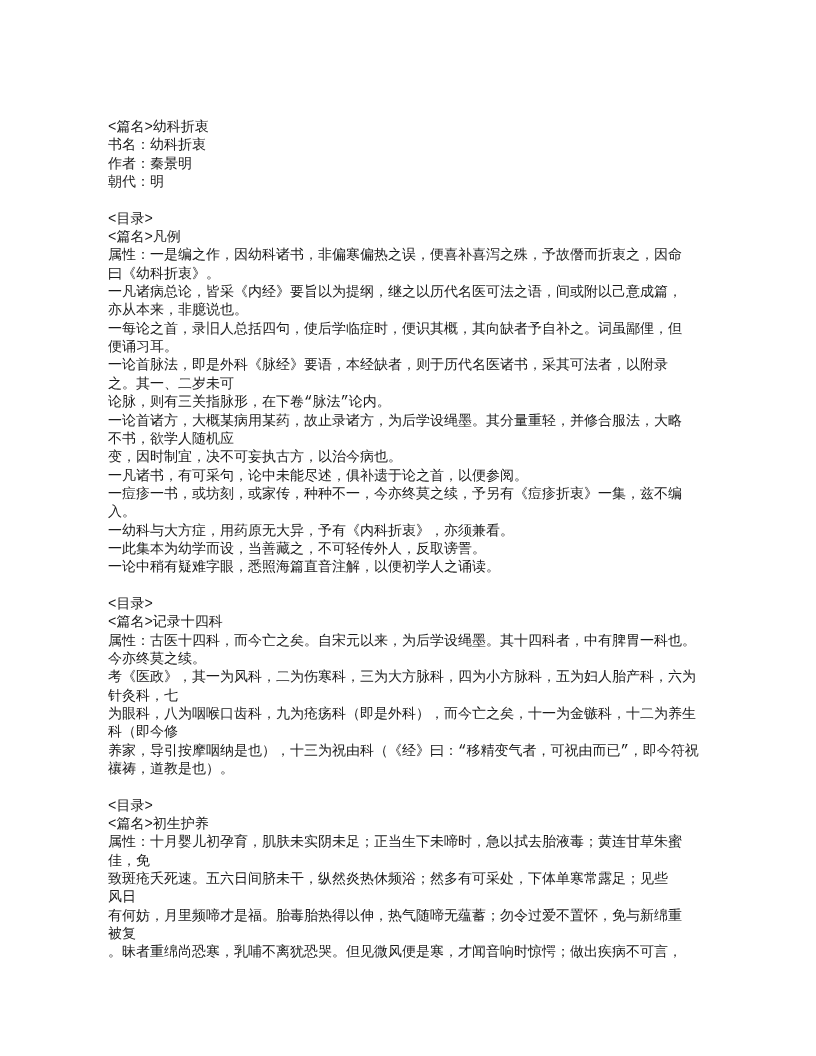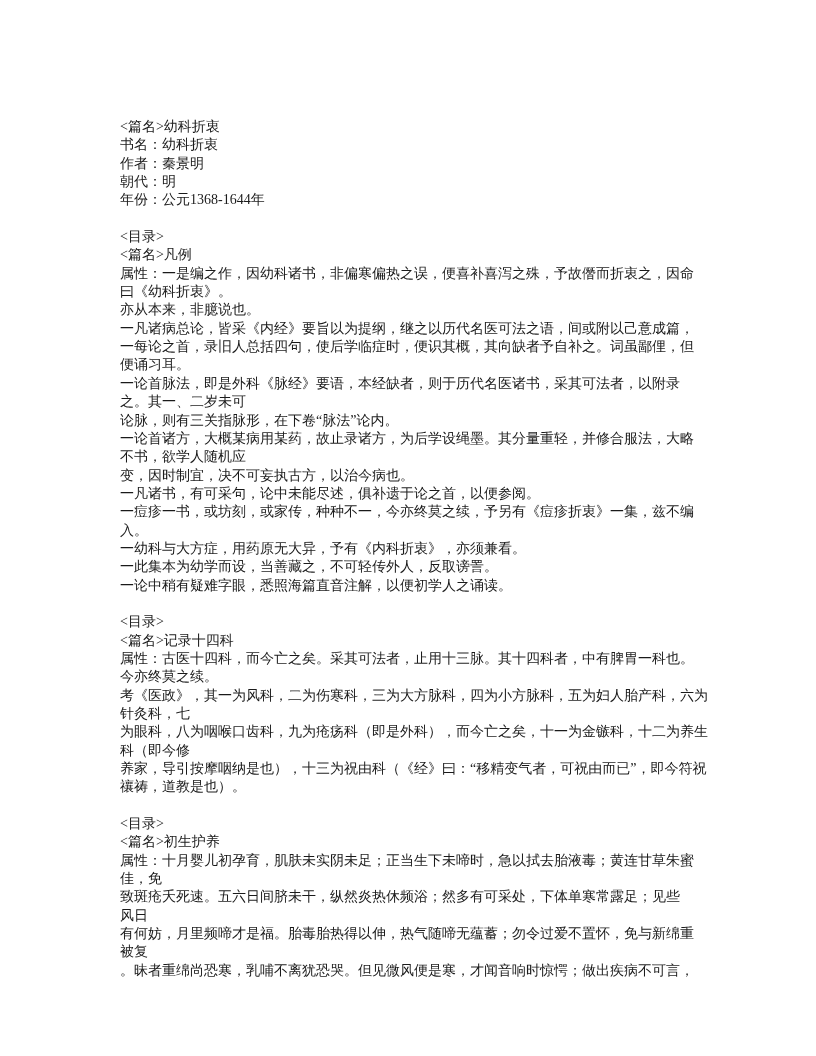--- a/index.html
+++ b/index.html
@@ -1,51 +1,50 @@
 <!DOCTYPE html>
 <html><head>
 <meta charset="utf-8">
 <style>
   html, body { margin: 0; padding: 0; background: #ffffff; }
   body { width: 816px; height: 1056px; position: relative; overflow: hidden; }
   .page {
     position: absolute;
-    left: 120px;
+    left: 108px;
     top: 118px;
     width: 606px;
-    font-family: Liberation Serif, serif;
+    font-family: Liberation Mono, monospace;
     font-size: 14px;
     line-height: 18.35px;
     color: #1a1a1a;
   }
   .line { white-space: nowrap; height: 18.35px; }
   .blank { height: 18.35px; }
 </style>
 </head>
 <body>
 
 <div class="page">
 
   <div>
     <div class="line">&lt;篇名&gt;幼科折衷</div>
     <div class="line">书名：幼科折衷</div>
     <div class="line">作者：秦景明</div>
     <div class="line">朝代：明</div>
-    <div class="line">年份：公元1368-1644年</div>
   </div>
 
   <div class="blank"></div>
 
   <div>
     <div class="line">&lt;目录&gt;</div>
     <div class="line">&lt;篇名&gt;凡例</div>
     <div class="line">属性：一是编之作，因幼科诸书，非偏寒偏热之误，便喜补喜泻之殊，予故僭而折衷之，因命</div>
     <div class="line">曰《幼科折衷》。</div>
+    <div class="line">一凡诸病总论，皆采《内经》要旨以为提纲，继之以历代名医可法之语，间或附以己意成篇，</div>
     <div class="line">亦从本来，非臆说也。</div>
-    <div class="line">一凡诸病总论，皆采《内经》要旨以为提纲，继之以历代名医可法之语，间或附以己意成篇，</div>
     <div class="line">一每论之首，录旧人总括四句，使后学临症时，便识其概，其向缺者予自补之。词虽鄙俚，但</div>
     <div class="line">便诵习耳。</div>
     <div class="line">一论首脉法，即是外科《脉经》要语，本经缺者，则于历代名医诸书，采其可法者，以附录</div>
     <div class="line">之。其一、二岁未可</div>
     <div class="line">论脉，则有三关指脉形，在下卷“脉法”论内。</div>
     <div class="line">一论首诸方，大概某病用某药，故止录诸方，为后学设绳墨。其分量重轻，并修合服法，大略</div>
     <div class="line">不书，欲学人随机应</div>
     <div class="line">变，因时制宜，决不可妄执古方，以治今病也。</div>
     <div class="line">一凡诸书，有可采句，论中未能尽述，俱补遗于论之首，以便参阅。</div>
     <div class="line">一痘疹一书，或坊刻，或家传，种种不一，今亦终莫之续，予另有《痘疹折衷》一集，兹不编</div>
@@ -53,21 +52,21 @@
     <div class="line">一幼科与大方症，用药原无大异，予有《内科折衷》，亦须兼看。</div>
     <div class="line">一此集本为幼学而设，当善藏之，不可轻传外人，反取谤詈。</div>
     <div class="line">一论中稍有疑难字眼，悉照海篇直音注解，以便初学人之诵读。</div>
   </div>
 
   <div class="blank"></div>
 
   <div>
     <div class="line">&lt;目录&gt;</div>
     <div class="line">&lt;篇名&gt;记录十四科</div>
-    <div class="line">属性：古医十四科，而今亡之矣。采其可法者，止用十三脉。其十四科者，中有脾胃一科也。</div>
+    <div class="line">属性：古医十四科，而今亡之矣。自宋元以来，为后学设绳墨。其十四科者，中有脾胃一科也。</div>
     <div class="line">今亦终莫之续。</div>
     <div class="line">考《医政》，其一为风科，二为伤寒科，三为大方脉科，四为小方脉科，五为妇人胎产科，六为</div>
     <div class="line">针灸科，七</div>
     <div class="line">为眼科，八为咽喉口齿科，九为疮疡科（即是外科），而今亡之矣，十一为金镞科，十二为养生</div>
     <div class="line">科（即今修</div>
     <div class="line">养家，导引按摩咽纳是也），十三为祝由科（《经》曰：“移精变气者，可祝由而已”，即今符祝</div>
     <div class="line">禳祷，道教是也）。</div>
   </div>
 
   <div class="blank"></div>

